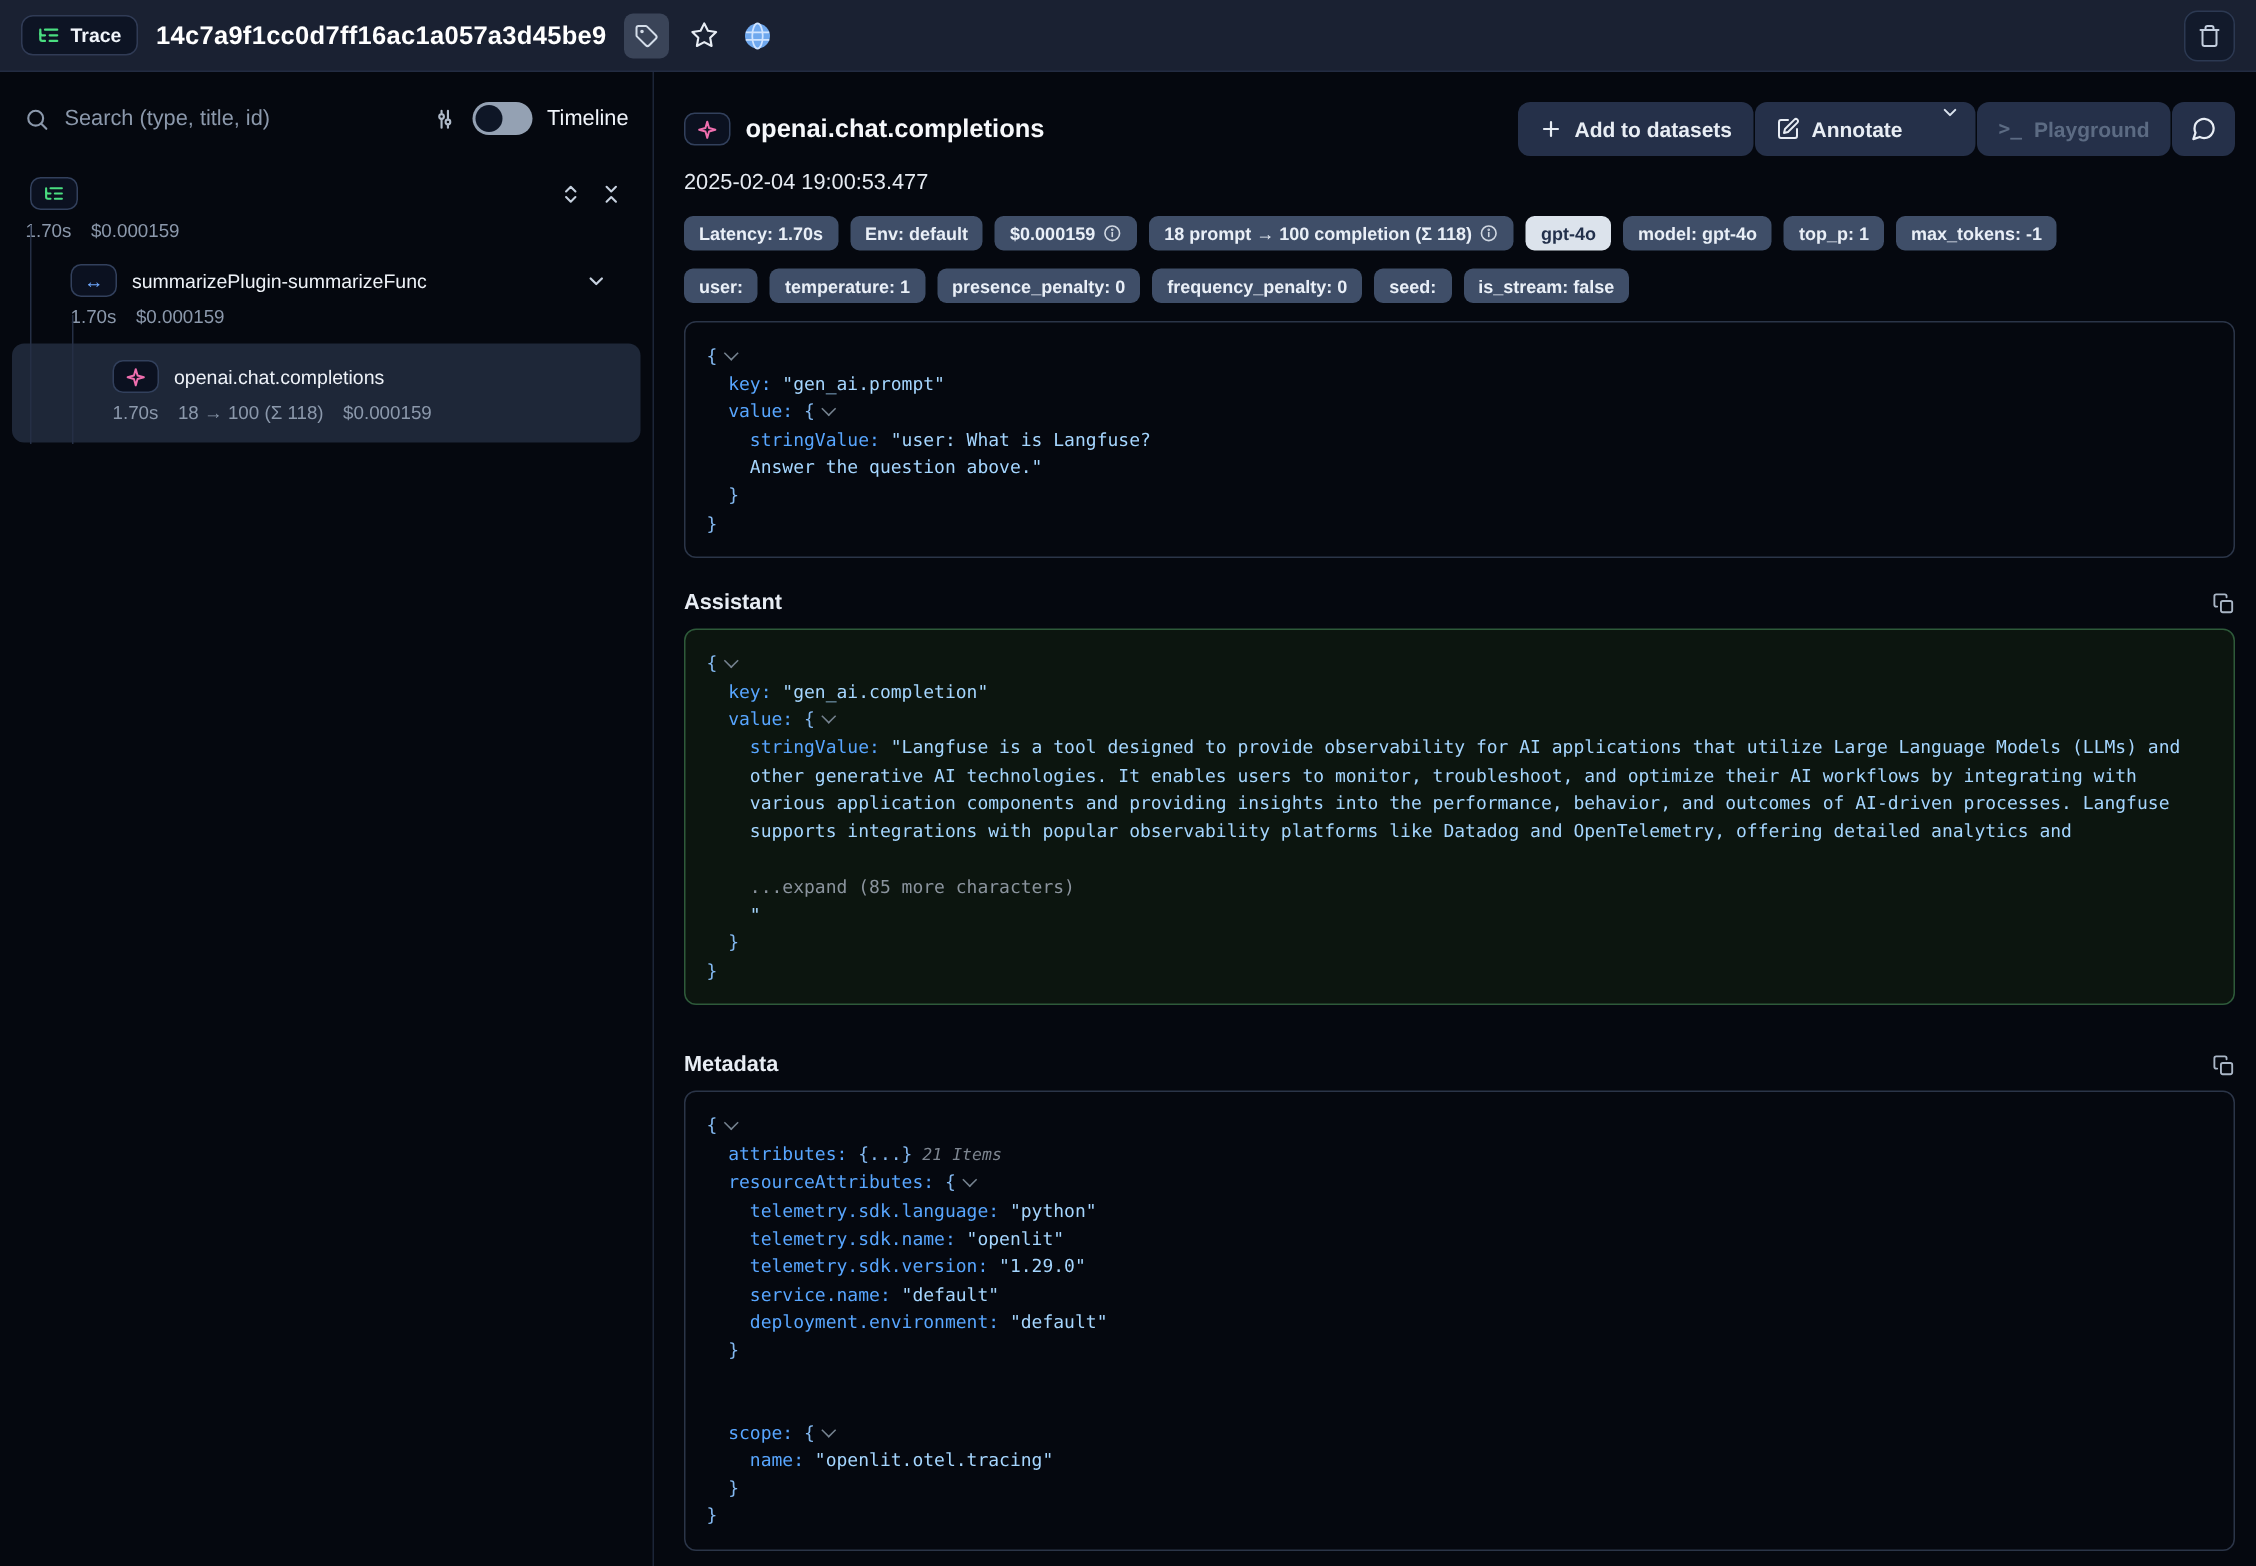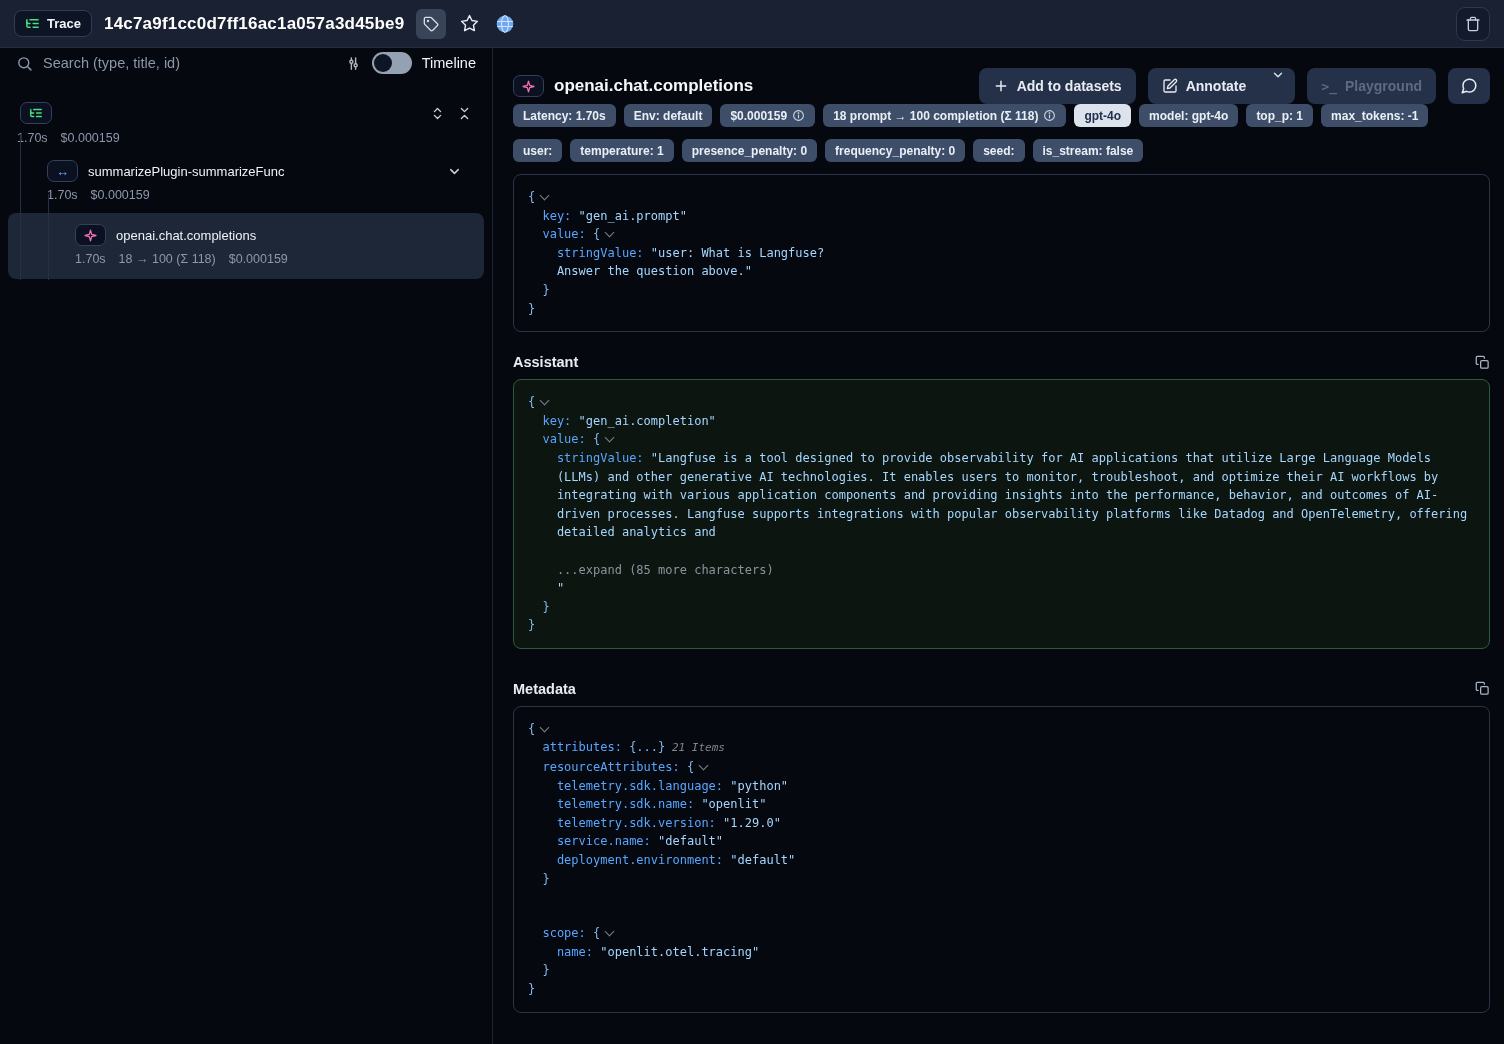--- a/index.html
+++ b/index.html
@@ -13,21 +13,21 @@
   svg{display:block}
   .topbar{height:48px;background:#1a2132;display:flex;align-items:center;gap:12px;padding:0 14px;border-bottom:1px solid #232c42}
   .trace-badge{display:inline-flex;align-items:center;gap:7px;padding:5px 10px;border:1px solid #303b55;border-radius:8px;background:#0d1424;font-size:13px;font-weight:700;color:#f1f5fb}
   .trace-id{font-size:17px;font-weight:700;color:#ffffff;letter-spacing:.2px}
   .tag-btn{width:30px;height:30px;border:none;border-radius:6px;background:#3a4458;display:flex;align-items:center;justify-content:center;color:#d4dde9;cursor:pointer}
   .plain-icon-btn{background:none;border:none;color:#e8edf4;display:flex;align-items:center;justify-content:center;cursor:pointer;padding:2px}
   .spacer{flex:1}
   .trash-btn{width:34px;height:34px;border:1px solid #2c3952;border-radius:9px;background:#121a2b;display:flex;align-items:center;justify-content:center;color:#c3cede;cursor:pointer}
   .content{display:flex;height:996px}
   
-  .sidebar{width:493px;flex:none;border-right:1px solid #1c2538;background:#05080f}
+  .sidebar{width:436px;flex:none;border-right:1px solid #1c2538;padding-top:16px;background:#05080f}
   .search-row{display:flex;align-items:center;gap:10px;margin:0 16px;height:30px}
   .search-input{flex:1;background:transparent;border:none;outline:none;color:#e2e8f0;font-size:14.5px;font-family:"Liberation Sans",sans-serif}
   .search-input::placeholder{color:#8b98ab}
   .toggle{width:40px;height:22px;border-radius:999px;background:#94a1b3;position:relative;flex:none;cursor:pointer}
   .toggle .knob{position:absolute;left:2px;top:2px;width:18px;height:18px;border-radius:50%;background:#0e1626}
   .timeline-label{font-size:14.5px;font-weight:500;color:#f1f5fb}
   .tree{position:relative;margin-top:24px;padding:0 8px}
   .vline{position:absolute;width:1px;background:#252f45}
   .vline.a{left:20px;top:32px;height:146px}
   .vline.b{left:48px;top:92px;height:86px}
@@ -43,21 +43,21 @@
   .item1{margin-top:15px;padding-left:39px;padding-right:22px}
   .item1 .chev-right{margin-left:auto;color:#c6d0de}
   .item1 .stats{margin-top:6px;margin-left:0}
   .item2{margin-top:11px;background:#1e2738;border-radius:8px;padding:11px 12px 13px 67px}
   .item2 .stats{margin-top:6px}
   .arrow-glyph{color:var(--blue-icon);font-size:13px;font-weight:700;line-height:1}
   
   .main{flex:1;padding:20px 14px 0 20px;overflow:hidden}
   .main-header{display:flex;align-items:center;gap:10px}
   .main-title{font-size:17px;font-weight:700;color:#f6f8fb}
-  .actions{margin-left:auto;display:flex;align-items:center;gap:12px}
+  .actions{margin-left:auto;display:flex;align-items:center;gap:1px}
   .btn{height:36px;background:#253049;border:none;border-radius:8px;color:#e8edf4;font-size:14px;font-weight:600;font-family:"Liberation Sans",sans-serif;display:flex;align-items:center;gap:8px;padding:0 14px;cursor:pointer}
   .split{display:flex;align-items:flex-start;background:#253049;border-radius:8px;overflow:hidden}
   .split .btn{background:transparent;border-radius:0}
   .split .sep{width:1px;background:#3e4f75;margin:7px 0}
   .split .dd{width:34px;display:flex;align-items:center;justify-content:center;color:#dbe3ee;cursor:pointer}
   .btn.disabled{color:#5c6b83;cursor:default}
   .btn.icon-only{width:42px;justify-content:center;padding:0}
   .term-glyph{font-family:"DejaVu Sans Mono",monospace;font-size:13px;font-weight:700}
   .timestamp{margin:10px 0 14px;font-size:14.5px;color:#e7ecf3}
   .badges{display:flex;flex-wrap:wrap;gap:8px;margin-bottom:12px}
@@ -264,20 +264,21 @@
             <span>Playground</span>
           </button>
           <button class="btn icon-only">
             <svg width="18" height="18" viewBox="0 0 24 24" fill="none" stroke="currentColor" stroke-width="2" stroke-linecap="round" stroke-linejoin="round">
                 <path d="M21 11.5a8.38 8.38 0 0 1-.9 3.8 8.5 8.5 0 0 1-7.6 4.7 8.38 8.38 0 0 1-3.8-.9L3 21l1.9-5.7a8.38 8.38 0 0 1-.9-3.8 8.5 8.5 0 0 1 4.7-7.6 8.38 8.38 0 0 1 3.8-.9h.5a8.48 8.48 0 0 1 8 8v.5z"></path>
               </svg>
           </button>
         </div>
       </div>
 
+      <div class="timestamp">2025-02-04 19:00:53.477</div>
 
       <div class="badges">
           <span class="badge">
             <span>Latency: 1.70s</span>
           </span>
           <span class="badge">
             <span>Env: default</span>
           </span>
           <span class="badge">
             <span>$0.000159</span>

